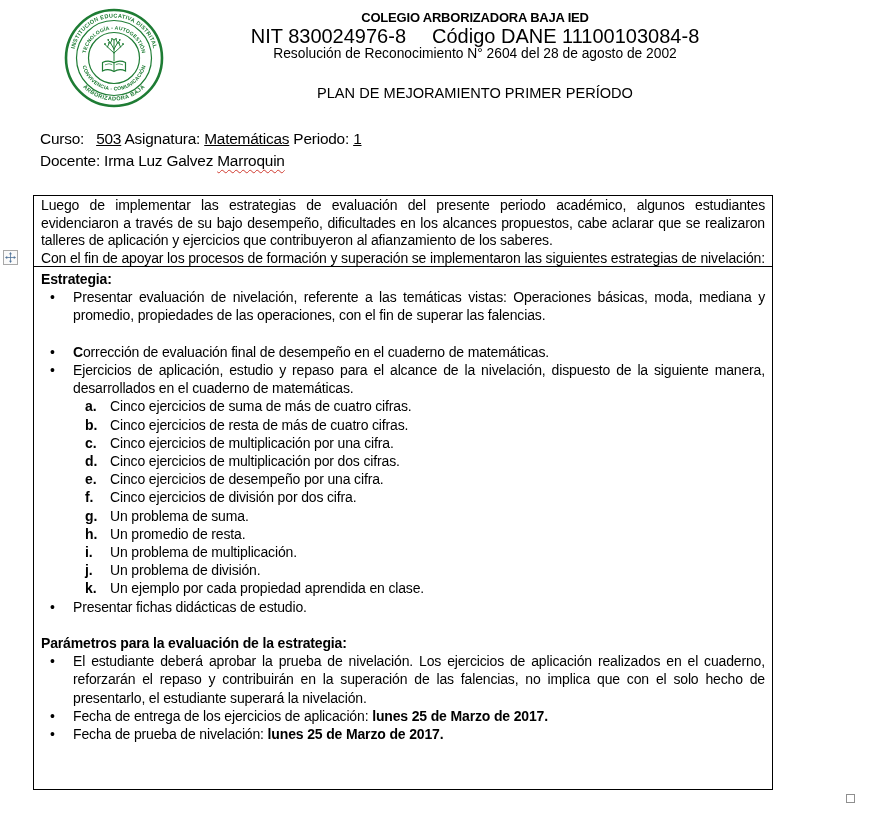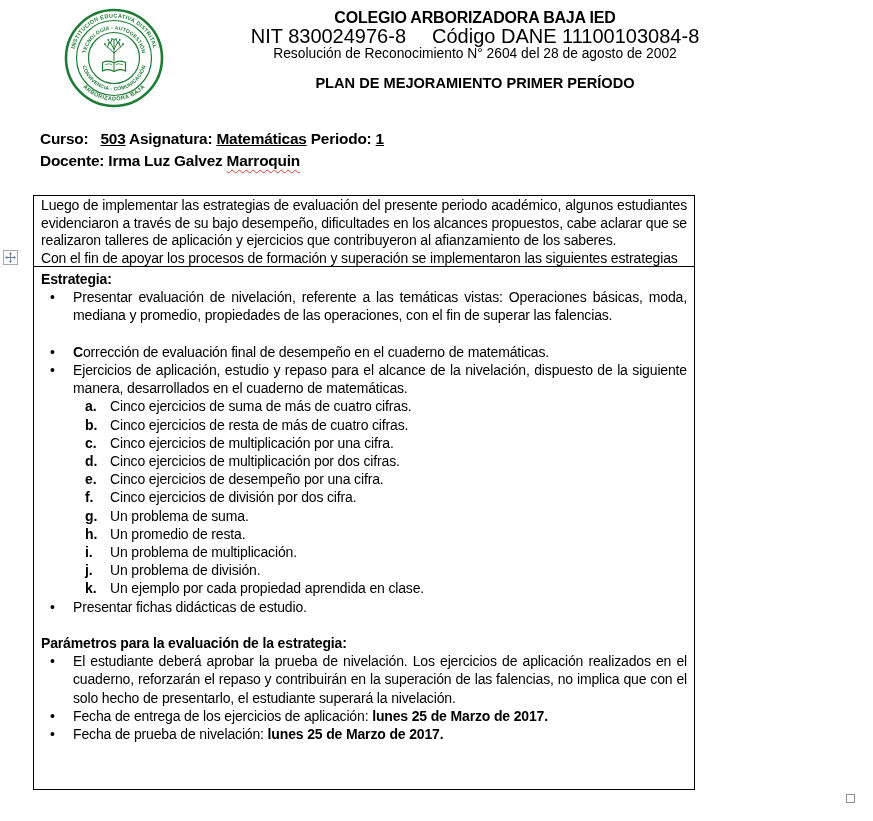--- a/index.html
+++ b/index.html
@@ -4,35 +4,35 @@
 <style>
   html,body { margin:0; padding:0; background:#ffffff; }
   .page {
     position:relative; width:873px; height:821px; background:#ffffff;
     font-family:"Liberation Sans", sans-serif; color:#000; overflow:hidden;
   }
 
   
   .logo { position:absolute; left:64px; top:8px; width:100px; height:100px; }
   .header-text { position:absolute; left:178px; top:8px; width:594px; text-align:center; }
-  .h-school  { font-size:16px; font-weight:bold; line-height:19px; letter-spacing:-0.2px; }
+  .h-school  { font-size:13px; font-weight:bold; line-height:19px; letter-spacing:-0.2px; }
   .h-pei     { font-size:15px; font-weight:bold; line-height:19px; letter-spacing:-0.2px; }
   .h-nit     { font-size:20px; line-height:18px; }
   .h-nit .gap { display:inline-block; width:26px; }
   .h-res     { font-size:13.8px; line-height:18px; }
-  .h-plan    { font-size:14.6px; font-weight:bold; margin-top:12px; }
+  .h-plan    { font-size:14.6px; font-weight:normal; margin-top:22px; }
 
   
-  .course { position:absolute; left:40px; top:128px; font-size:15.4px; font-weight:bold; line-height:22px; letter-spacing:-0.2px; }
+  .course { position:absolute; left:40px; top:128px; font-size:15.4px; font-weight:normal; line-height:22px; letter-spacing:-0.2px; }
   .u { text-decoration:underline; }
   .curso-gap { display:inline-block; width:12px; }
   .misspell { text-decoration-line:underline; text-decoration-style:wavy; text-decoration-color:#d03a2f; text-decoration-thickness:1px; text-underline-offset:3px; }
 
   
-  .doc-table { position:absolute; left:33px; top:195px; width:662px; border:1.6px solid #000; box-sizing:border-box; background:#fff; }
+  .doc-table { position:absolute; left:33px; top:195px; width:740px; border:1.6px solid #000; box-sizing:border-box; background:#fff; }
   .row1 { height:71px; border-bottom:1.6px solid #000; padding:1px 7px 0 7px; box-sizing:border-box; overflow:hidden;
           font-size:14px; line-height:17.5px; letter-spacing:-0.15px; }
   .row2 { height:522px; padding:3px 7px 0 7px; box-sizing:border-box; overflow:hidden;
           font-size:14px; line-height:18.2px; letter-spacing:-0.15px; }
   .just { text-align:justify; }
   .blank-line { height:18.2px; }
   .heading { font-weight:bold; }
   .bullet { position:relative; padding-left:32px; }
   .bullet::before { content:"\2022"; position:absolute; left:9px; }
   .lettered { position:relative; padding-left:69px; }

